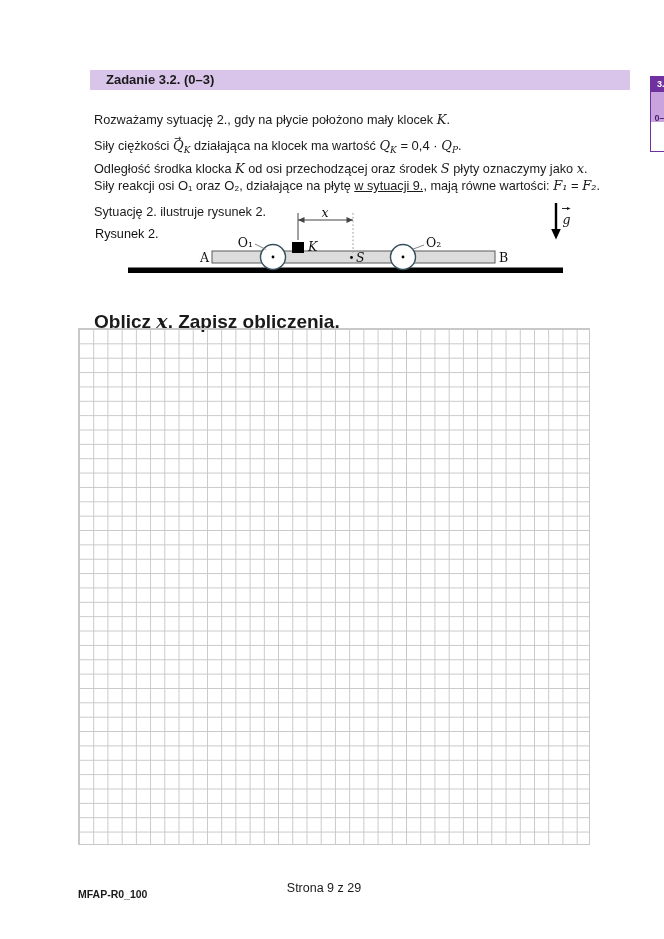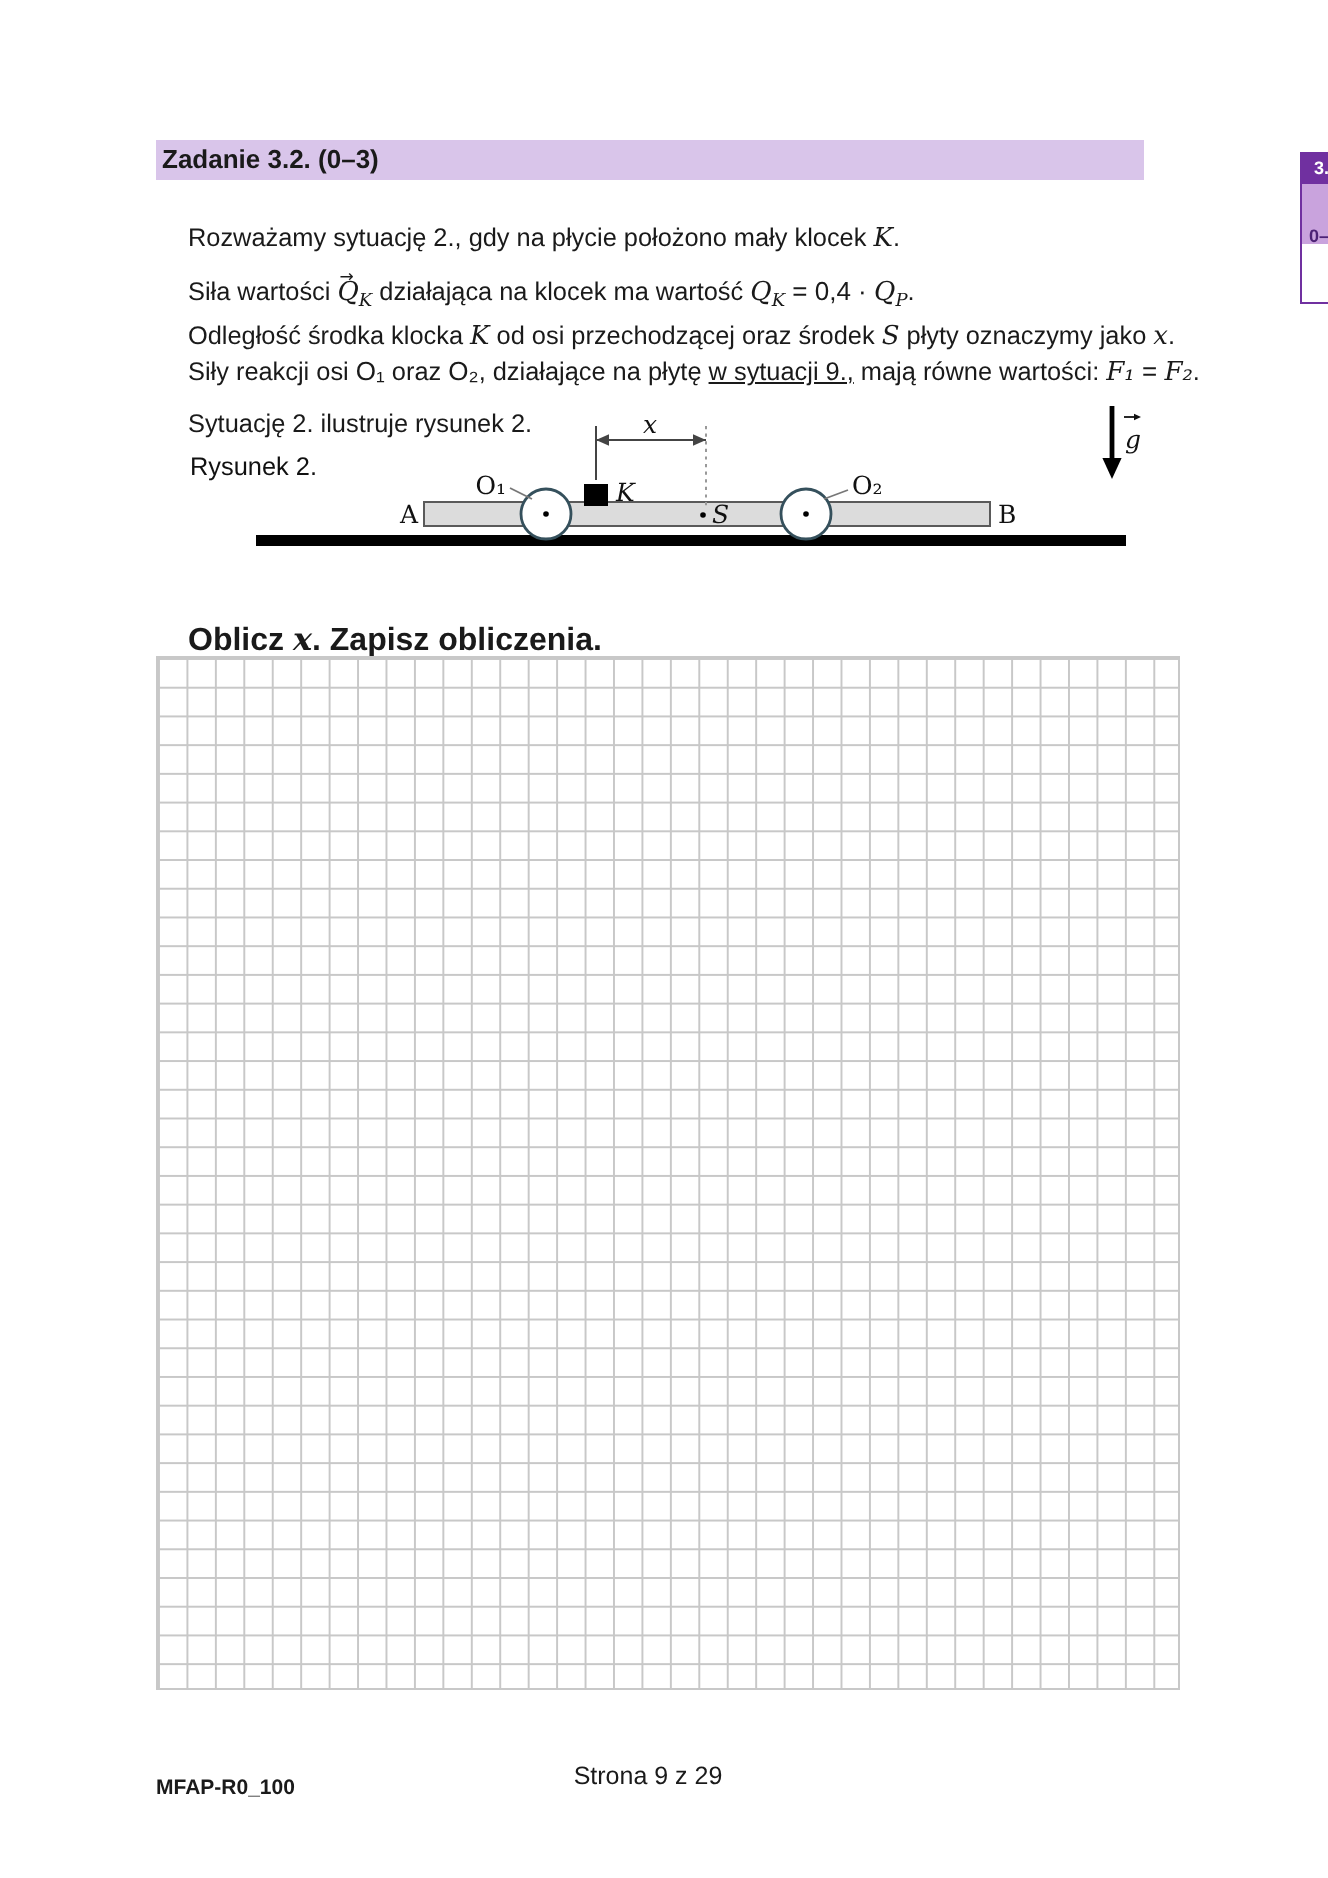--- a/index.html
+++ b/index.html
@@ -2,41 +2,41 @@
 <html><head>
 <meta charset="utf-8">
 <style>
   html,body{margin:0;padding:0;background:#888;}
   .page{
     position:relative;width:664px;height:939px;background:#ffffff;
     font-family:"Liberation Sans",sans-serif;font-size:12.7px;color:#1a1a1a;
     margin:0 auto;overflow:hidden;
   }
   .title-band{
-    position:absolute;left:78px;top:70px;width:494px;height:20px;
-    background:#d9c5ea;line-height:20px;padding-left:3px;box-sizing:border-box;
+    position:absolute;left:90px;top:70px;width:540px;height:20px;
+    background:#d9c5ea;line-height:20px;padding-left:16px;box-sizing:border-box;
     font-weight:bold;font-size:13px;
   }
   .score-box{
     position:absolute;left:602px;top:76px;width:29px;height:76px;
     border:1px solid #7030a0;box-sizing:border-box;display:flex;flex-direction:column;
     text-align:center;
     margin-left:48px;
   }
   .sb-head{background:#7030a0;color:#ffffff;font-weight:bold;font-size:9px;height:15px;line-height:15px;}
   .sb-points{background:#c9a3dd;color:#4c2275;font-weight:bold;font-size:9px;height:30px;padding-top:20px;box-sizing:border-box;line-height:12px;}
   .sb-blank{background:#ffffff;flex:1;}
   .line{position:absolute;left:78px;margin:16px;white-space:nowrap;}
   .m{font-family:"DejaVu Serif",serif;font-style:italic;font-size:13px;}
   .mu{font-family:Liberation Sans, sans-serif;font-style:normal;font-size:13px;}
   sub.msub{font-family:"DejaVu Serif",serif;font-style:italic;font-size:9px;line-height:0;vertical-align:-3px;}
   .vec{position:relative;display:inline-block;}
   .vec::before{content:"→";position:absolute;left:0.12em;top:-0.62em;font-size:8.5px;font-style:normal;font-family:"DejaVu Sans",sans-serif;}
   .ul{text-decoration:underline;}
-  .bold{font-weight:bold;font-size:16px;text-align:right;}
+  .bold{font-weight:bold;font-size:19px;text-align:right;}
   .fig{position:absolute;left:0;top:200px;width:664px;height:88px;}
   .fig text{fill:#111111;}
   .fig .ftxt-sans{font-family:"Liberation Sans",sans-serif;font-size:12.7px;}
   .fig .ftxt-ser{font-family:"DejaVu Serif",serif;font-size:12.5px;}
   .fig .ftxt-it{font-family:"DejaVu Serif",serif;font-style:italic;font-size:12.5px;}
   .grid{
     position:absolute;left:78px;top:328px;width:512px;height:517px;
     border:1px solid #c8c8c8;box-sizing:border-box;
     background-image:
       linear-gradient(to right,#c8c8c8 1px,transparent 1px),
@@ -62,21 +62,21 @@
       <div>2–3</div>
     </div>
     <div class="sb-blank"></div>
   </div>
 
   <p class="line" style="top:96px">
     <span>Rozważamy sytuację 2., gdy na płycie położono mały klocek </span><span class="m">K</span><span>.</span>
   </p>
 
   <p class="line" style="top:122px">
-    <span>Siła wartości </span><span class="m vec">Q</span><sub class="msub">K</sub><span> działająca na klocek ma wartość </span><span class="m">Q</span><sub class="msub">K</sub><span class="mu"> = 0,4 · </span><span class="m">Q</span><sub class="msub">P</sub><span>.</span>
+    <span>Siły ciężkości </span><span class="m vec">Q</span><sub class="msub">K</sub><span> działająca na klocek ma wartość </span><span class="m">Q</span><sub class="msub">K</sub><span class="mu"> = 0,4 · </span><span class="m">Q</span><sub class="msub">P</sub><span>.</span>
   </p>
 
   <p class="line" style="top:145px">
     <span>Odległość środka klocka </span><span class="m">K</span><span> od osi przechodzącej oraz środek </span><span class="m">S</span><span> płyty oznaczymy jako </span><span class="m">x</span><span>.</span>
   </p>
 
   <p class="line" style="top:162px">
     <span>Siły reakcji osi </span><span class="mu">O₁</span><span> oraz </span><span class="mu">O₂</span><span>, działające na płytę </span><span class="ul">w sytuacji 9.,</span><span> mają równe wartości: </span><span class="m">F₁</span><span class="mu"> = </span><span class="m">F₂</span><span>.</span>
   </p>
 

